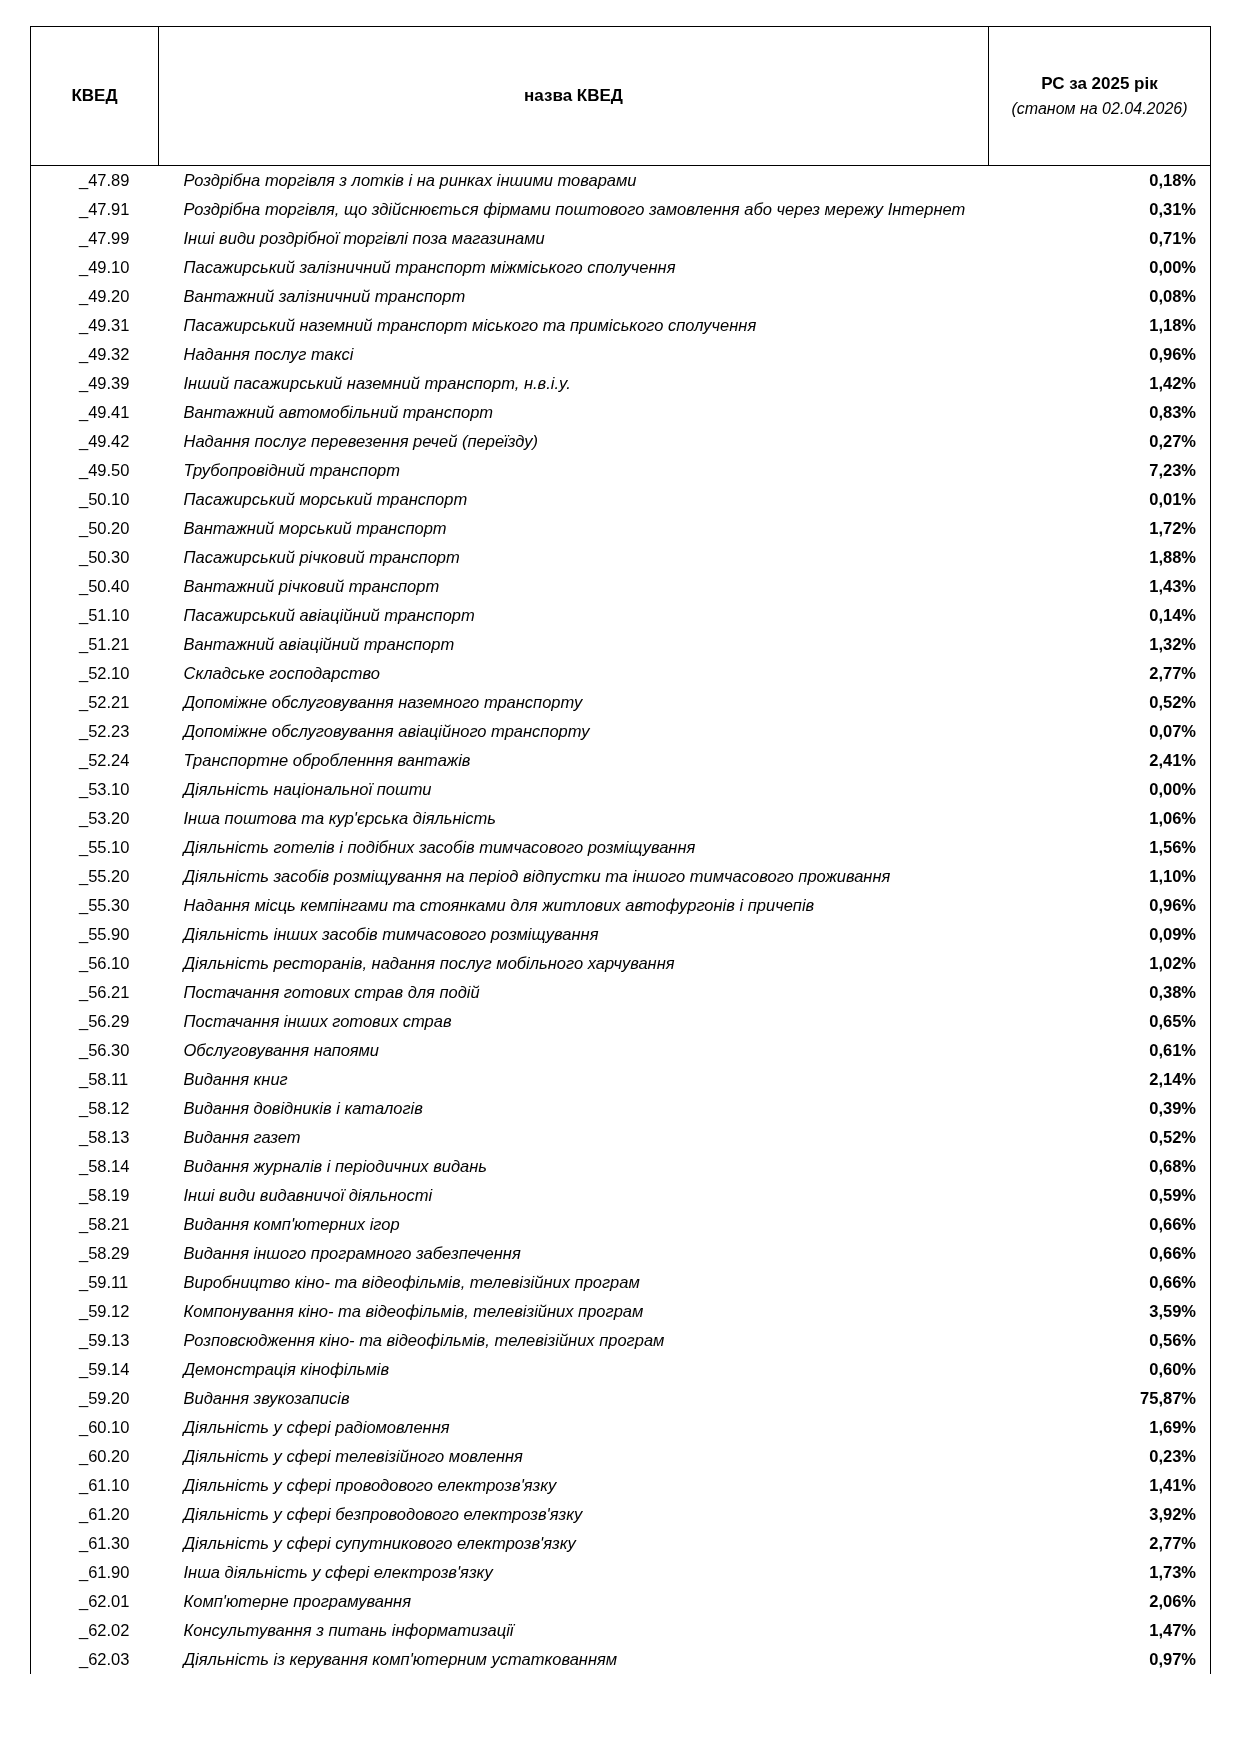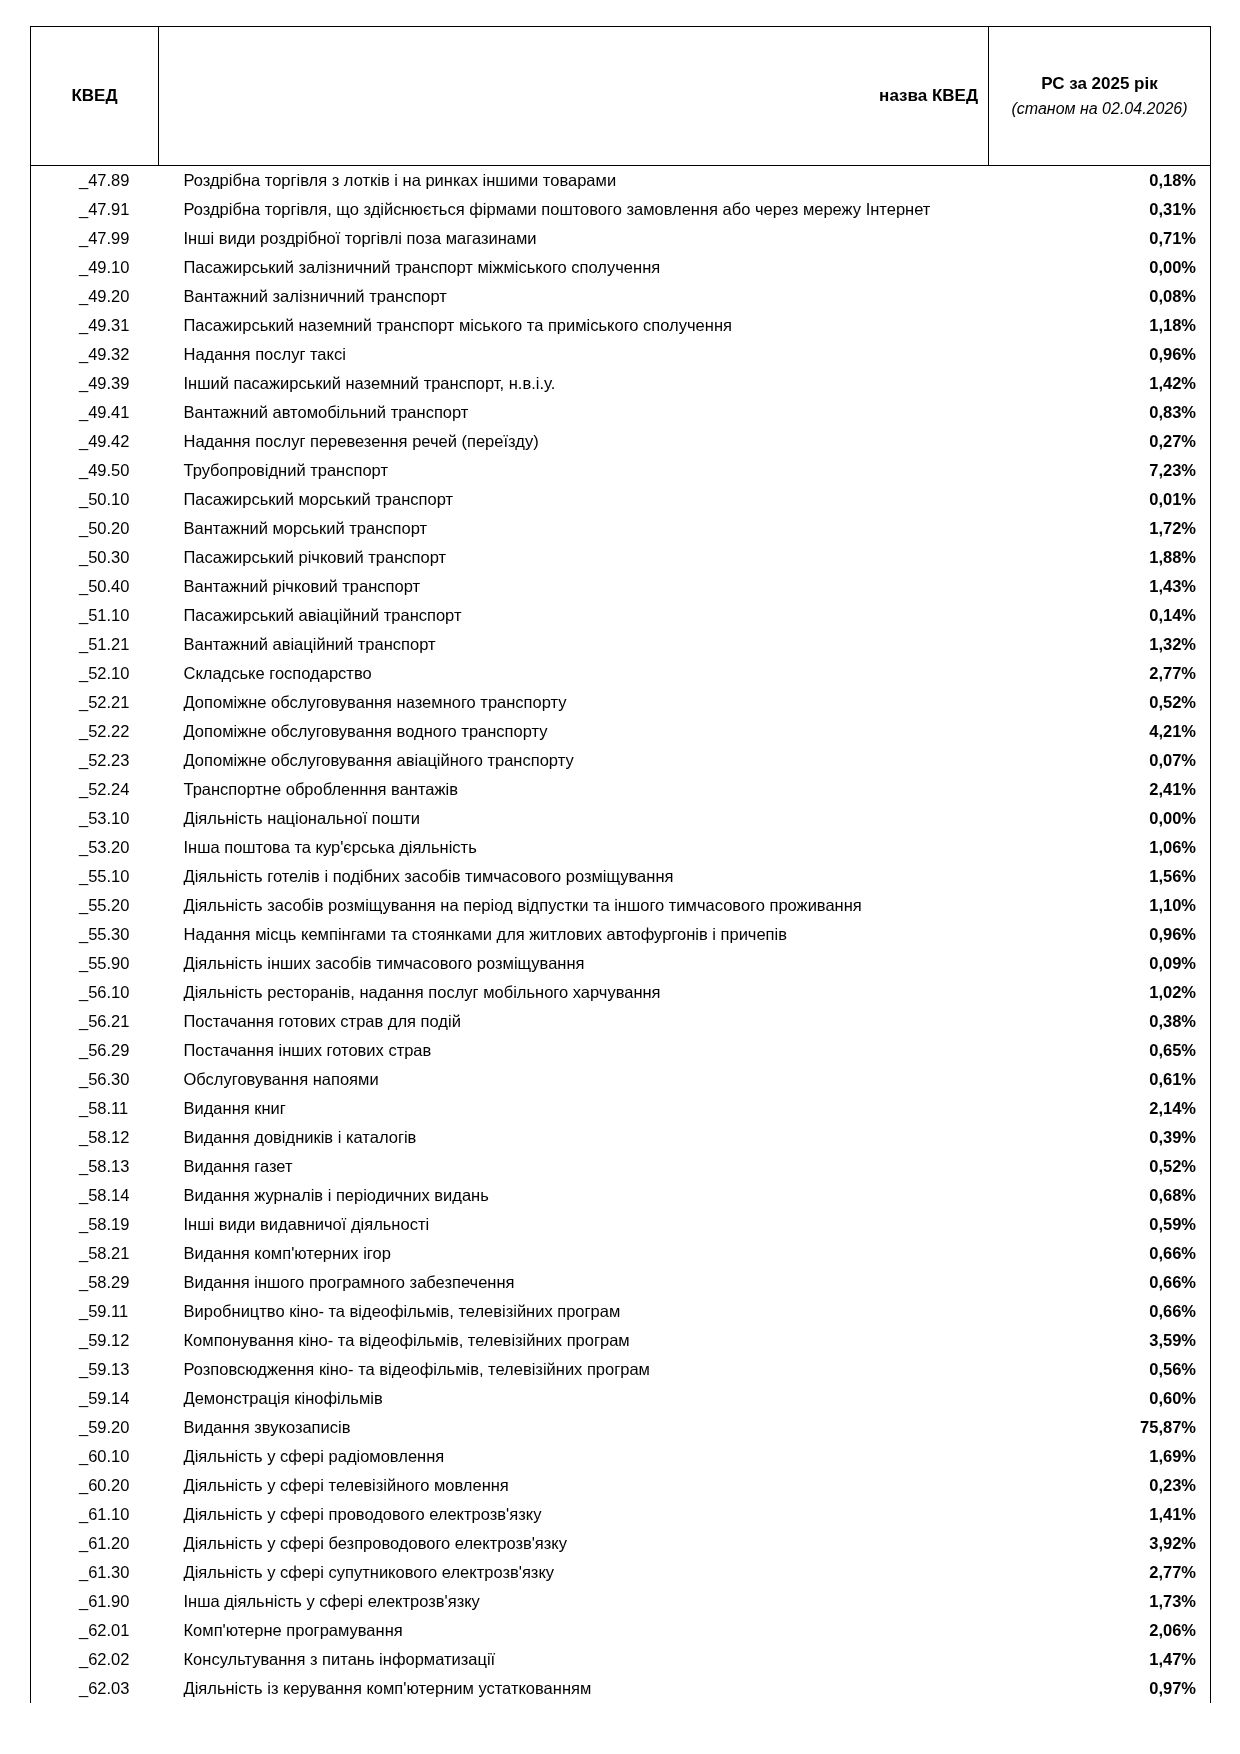--- a/index.html
+++ b/index.html
@@ -29,21 +29,21 @@
 
   thead th {
     border: 1.3px solid #000000;
     font-weight: bold;
     font-size: 17px;
     vertical-align: middle;
     height: 130px;
     padding: 4px 10px;
   }
   thead th.h-code { text-align: center; }
-  thead th.h-name { text-align: right; }
+  thead th.h-name { text-align: center; }
   thead th.h-val  { text-align: center; line-height: 1.5; }
   thead th.h-val .sub {
     display: block;
     font-style: italic;
     font-weight: normal;
     font-size: 16px;
   }
   thead th.h-val .main {
     display: block;
     font-weight: bold;
@@ -64,20 +64,21 @@
   tbody tr:first-child td { border-top: 1.3px solid #000000; margin-left: 45px; }
 
   tbody td.code {
     padding-left: 48px;
     border-right: none;
   }
   tbody td.name {
     padding-left: 25px;
     border-left: none;
     border-right: none;
+    font-style: italic;
   }
   tbody td.val {
     text-align: right;
     padding-right: 14px;
     border-left: none;
     font-weight: bold;
   }
 </style>
 </head>
 <body>
@@ -189,25 +190,20 @@
           <td class="code">_52.10</td>
           <td class="name">Складське господарство</td>
           <td class="val">2,77%</td>
         </tr>
         <tr>
           <td class="code">_52.21</td>
           <td class="name">Допоміжне обслуговування наземного транспорту</td>
           <td class="val">0,52%</td>
         </tr>
         <tr>
-          <td class="code">_52.22</td>
-          <td class="name">Допоміжне обслуговування водного транспорту</td>
-          <td class="val">4,21%</td>
-        </tr>
-        <tr>
           <td class="code">_52.23</td>
           <td class="name">Допоміжне обслуговування авіаційного транспорту</td>
           <td class="val">0,07%</td>
         </tr>
         <tr>
           <td class="code">_52.24</td>
           <td class="name">Транспортне обробленння вантажів</td>
           <td class="val">2,41%</td>
         </tr>
         <tr>

